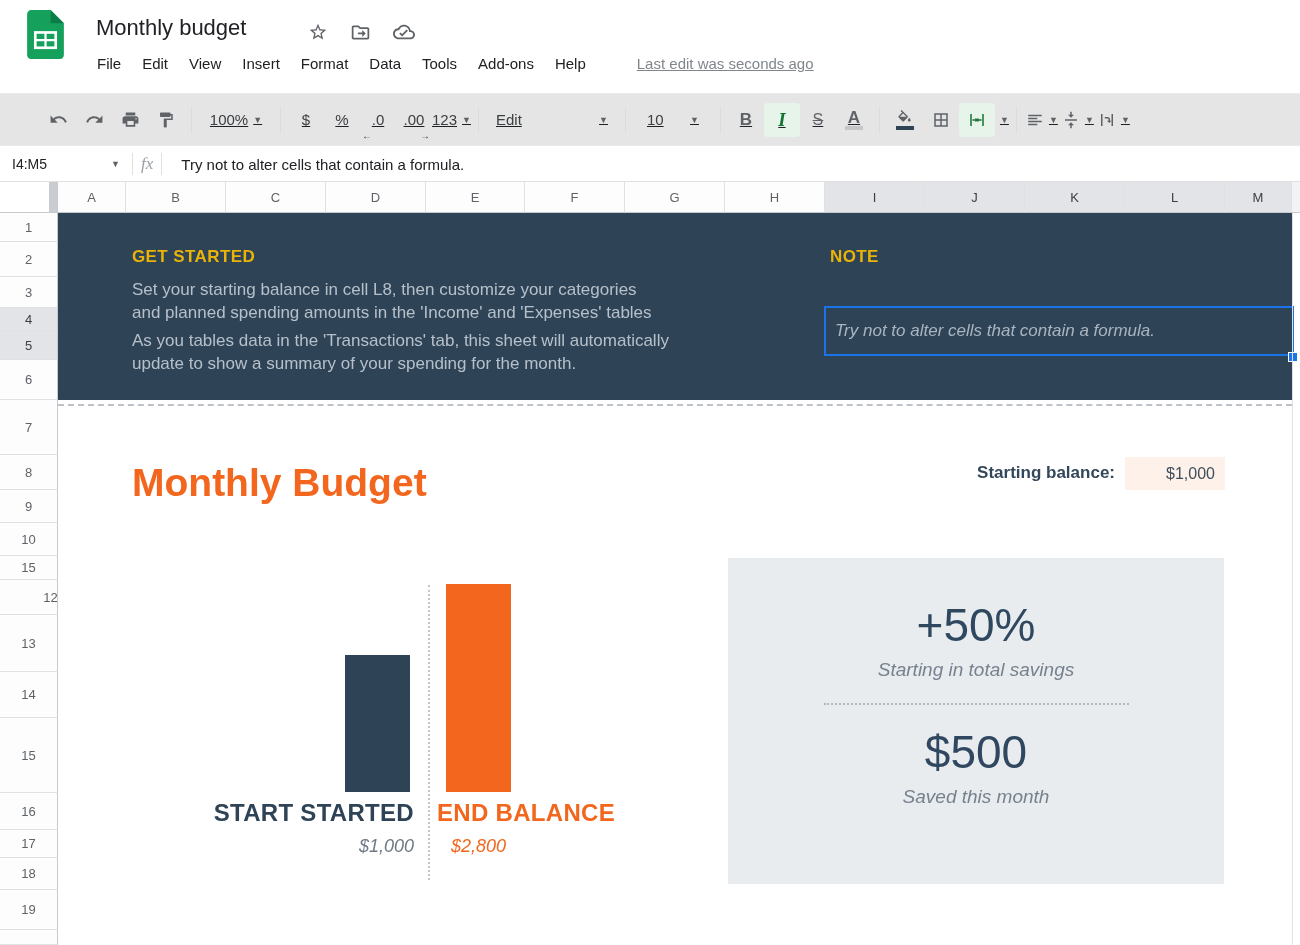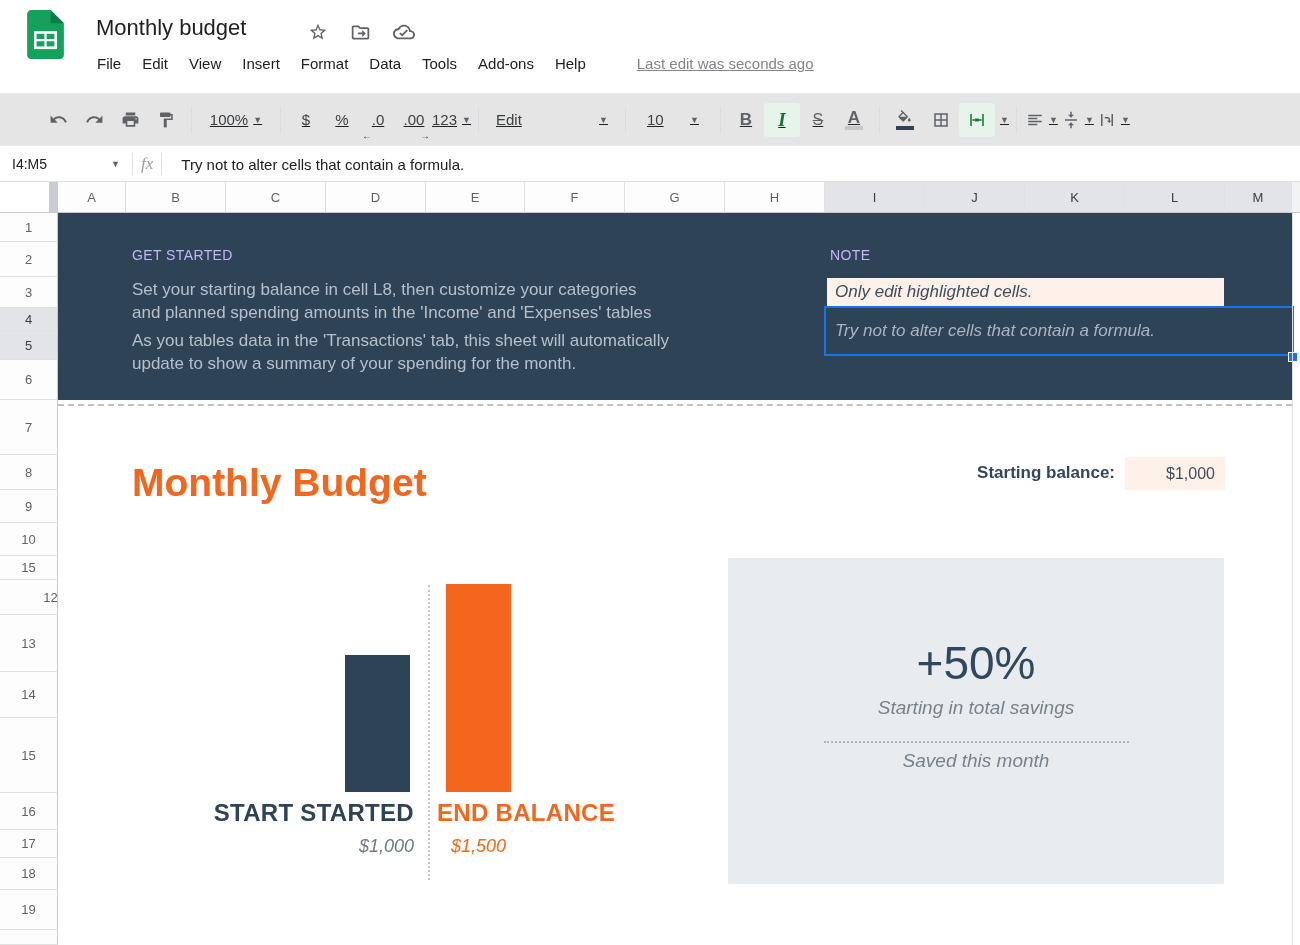--- a/index.html
+++ b/index.html
@@ -64,21 +64,21 @@
   .head-sliver { position:absolute; left:1292px; top:182px; width:8px; height:31px; background:#f1f3f4; border-bottom:1px solid #c7cacd; }
   .row-headers { position:absolute; left:0; top:213px; width:58px; }
   .rowhead { width:58px; display:flex; align-items:center; justify-content:center;
              font-size:13px; color:#5f6368; background:#fdfdfd;
              border-bottom:1px solid var(--grid_line); border-right:1px solid #c7cacd; }
   .rowhead.sel { background:var(--header_sel); color:#3c4043; }
   .sheet-right-edge { position:absolute; left:1292px; top:213px; width:1px; height:732px; background:var(--grid_line); }
   
   .sheet { position:absolute; left:58px; top:213px; width:1242px; height:732px; background:#fff; }
   .banner { position:absolute; left:0; top:0; width:1234px; height:187px; background:var(--navy); }
-  .banner-head { position:absolute; font-size:14px; font-weight:normal; letter-spacing:.4px; color:#c4b5fd; }
+  .banner-head { position:absolute; font-size:17px; font-weight:bold; letter-spacing:.4px; color:#eab308; }
   .gs-title { left:74px; top:34px; }
   .note-title { left:772px; top:34px; }
   .banner-line { position:absolute; left:74px; font-size:17px; color:var(--banner_text); }
   .note-cell-hl { position:absolute; left:769px; top:65px; width:397px; height:28px; background:var(--peach);
                   font-size:17px; font-style:italic; color:#3f4e5d; line-height:28px; padding-left:8px; }
   .note-cell-sel { position:absolute; left:766px; top:93px; width:470px; height:50px;
                    border:2px solid var(--blue); font-size:17px; font-style:italic; color:#a9b5c1;
                    line-height:46px; padding-left:9px; }
   .fill-handle { position:absolute; left:1230px; top:139px; width:10px; height:10px; background:var(--blue); border:1px solid #fff; }
   .dashed-under-banner { position:absolute; left:0; top:191px; width:1234px; border-top:2px dashed #bcc2c8; }
@@ -90,21 +90,21 @@
   .chart { position:absolute; left:0; top:360px; width:650px; height:320px; }
   .bar-start { position:absolute; left:287px; top:82px; width:65px; height:137px; background:var(--navy); }
   .bar-end   { position:absolute; left:388px; top:11px; width:65px; height:208px; background:var(--orange); }
   .chart-divider { position:absolute; left:370px; top:12px; height:295px; border-left:2px dotted #c3c7cb; }
   .cat-start { position:absolute; left:130px; top:226px; width:226px; text-align:right; font-size:24px; font-weight:bold; color:var(--navy); letter-spacing:.3px; }
   .cat-end   { position:absolute; left:379px; top:226px; width:250px; font-size:24px; font-weight:bold; color:var(--orange); letter-spacing:.3px; }
   .val-start { position:absolute; left:240px; top:263px; width:116px; text-align:right; font-size:18px; font-style:italic; color:#6f7a85; }
   .val-end   { position:absolute; left:393px; top:263px; width:120px; font-size:18px; font-style:italic; color:var(--orange); }
   
   .panel { position:absolute; left:670px; top:345px; width:496px; height:326px; background:var(--panel); text-align:center; }
-  .stat-big { margin-top:78px; font-size:46px; color:#2f4860; }
+  .stat-big { margin-top:40px; font-size:46px; color:#2f4860; }
   .stat-big.second { margin-top:20px; }
   .stat-cap { margin-top:7px; font-size:19px; font-style:italic; color:#76828e; }
   .panel-divider { width:305px; margin:22px auto 0 auto; border-top:2px dotted #b4b8bc; }
 </style>
 </head>
 <body>
 
 <div class="screen">
 
   <div class="titlebar">
@@ -302,42 +302,42 @@
 
   <div class="sheet">
 
     <div class="banner">
       <div class="banner-head gs-title">GET STARTED</div>
       <div class="banner-line" style="top:67px">Set your starting balance in cell L8, then customize your categories</div>
       <div class="banner-line" style="top:90px">and planned spending amounts in the 'Income' and 'Expenses' tables</div>
       <div class="banner-line" style="top:118px">As you tables data in the 'Transactions' tab, this sheet will automatically</div>
       <div class="banner-line" style="top:141px">update to show a summary of your spending for the month.</div>
       <div class="banner-head note-title">NOTE</div>
-      <div class="note-cell-hl">Only edit highlighted cells.</div>
       <div class="note-cell-sel">Try not to alter cells that contain a formula.</div>
       <div class="fill-handle"></div>
     </div>
     <div class="dashed-under-banner"></div>
 
     <div class="sheet-title">Monthly Budget</div>
     <div class="sb-label">Starting balance:</div>
     <div class="sb-value">$1,000</div>
 
     <div class="chart">
       <div class="bar-start"></div>
       <div class="chart-divider"></div>
       <div class="bar-end"></div>
       <div class="cat-start">START STARTED</div>
       <div class="cat-end">END BALANCE</div>
       <div class="val-start">$1,000</div>
-      <div class="val-end">$1,500</div>
+      <div class="val-end">$2,800</div>
     </div>
 
     <div class="panel">
       <div class="stat-big">+50%</div>
       <div class="stat-cap">Starting in total savings</div>
       <div class="panel-divider"></div>
+      <div class="stat-big second">$500</div>
       <div class="stat-cap">Saved this month</div>
     </div>
   </div>
 
   <div class="sheet-right-edge"></div>
 </div>
 
 </body></html>

